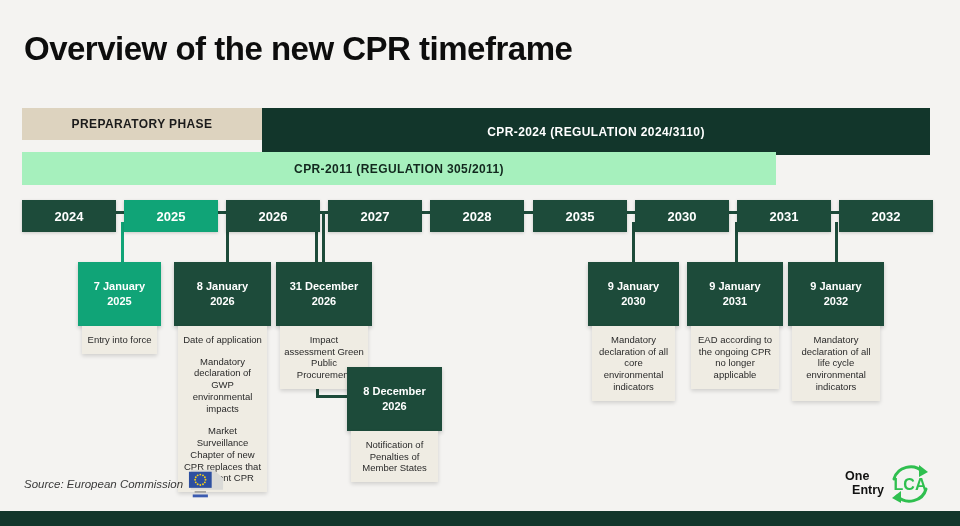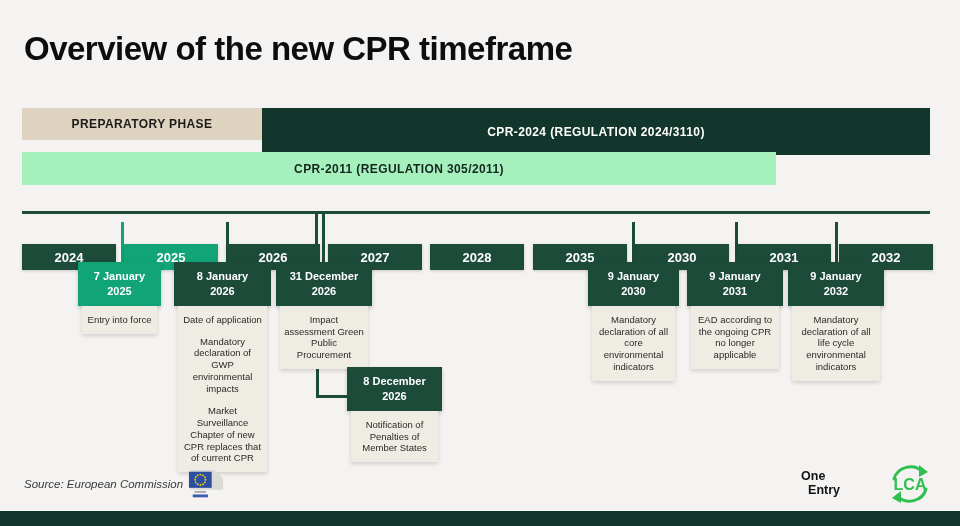--- a/index.html
+++ b/index.html
@@ -11,42 +11,42 @@
            letter-spacing:-0.5px; color:#0d0d0d; }
 
   .bar { position:absolute; display:flex; align-items:center; justify-content:center;
          font-size:12px; font-weight:bold; letter-spacing:0.4px;text-align:right; }
   .bar-prep { left:22px; top:108px; width:240px; height:32px; background:var(--beige,#ddd3bf); color:#1b1b1b; }
   .bar-2024 { left:262px; top:108px; width:668px; height:47px; background:var(--dark1,#12362b); color:#ffffff; }
   .bar-2011 { left:22px; top:152px; width:754px; height:33px; background:var(--mint,#a6f0bd); color:#12281e; }
 
   .axis { position:absolute; left:22px; top:211px; width:908px; height:3px; background:var(--dark2,#1d4b3a); }
 
-  .ybox { position:absolute; top:200px; width:94px; height:26px; background:var(--dark2,#1d4b3a);
+  .ybox { position:absolute; top:200px; width:94px; height:32px; background:var(--dark2,#1d4b3a);
           color:#fff; font-size:13px; font-weight:bold; display:flex; align-items:center; justify-content:center;
-          box-shadow:0 1px 3px rgba(0,0,0,0.18);margin-top:44px; }
+          box-shadow:0 1px 3px rgba(0,0,0,0.18); }
   .ybox.hl { background:var(--teal,#10a477); }
 
   .vline { position:absolute; width:3px; background:var(--dark2,#1d4b3a); }
   .vline.teal { background:var(--teal,#10a477); }
   .hline { position:absolute; height:3px; background:var(--dark2,#1d4b3a); }
 
   .callout { position:absolute; }
   .c-head { background:var(--dark2,#1d4b3a); color:#fff; text-align:center; font-size:11px; font-weight:bold;
-            line-height:1.35; padding:7px 3px; box-shadow:0 2px 4px rgba(0,0,0,0.2); }
+            line-height:1.35; padding:17px 3px; box-shadow:0 2px 4px rgba(0,0,0,0.2); }
   .c-head.teal { background:var(--teal,#10a477); }
   .c-body { width:calc(100% - 8px); margin:0 auto; background:var(--cardbg,#efece3); color:#2a2a2a;
             font-size:9.5px; line-height:1.25; text-align:center; padding:8px 4px;
             box-shadow:0 2px 4px rgba(0,0,0,0.15); }
   .c-body p + p { margin-top:10px; }
 
   .source { position:absolute; left:24px; top:478px; font-size:11.5px; font-style:italic; color:#3a3a3a; }
   .ec-logo { position:absolute; left:185px; top:467px; }
 
-  .ocl { position:absolute; right:26px; top:461px; display:flex; align-items:center;gap:44px; }
+  .ocl { position:absolute; right:26px; top:461px; display:flex; align-items:center; }
   .ocl-text { text-align:left; font-size:12.5px; font-weight:bold; color:#121212; line-height:1.1; margin-right:2px; }
   .ocl-text div:last-child { padding-left:7px; }
 
   .bottom-bar { position:absolute; left:0; top:511px; width:960px; height:15px; background:var(--dark1,#12362b); }
 </style>
 </head>
 <body>
 
 <div class="slide">
 

